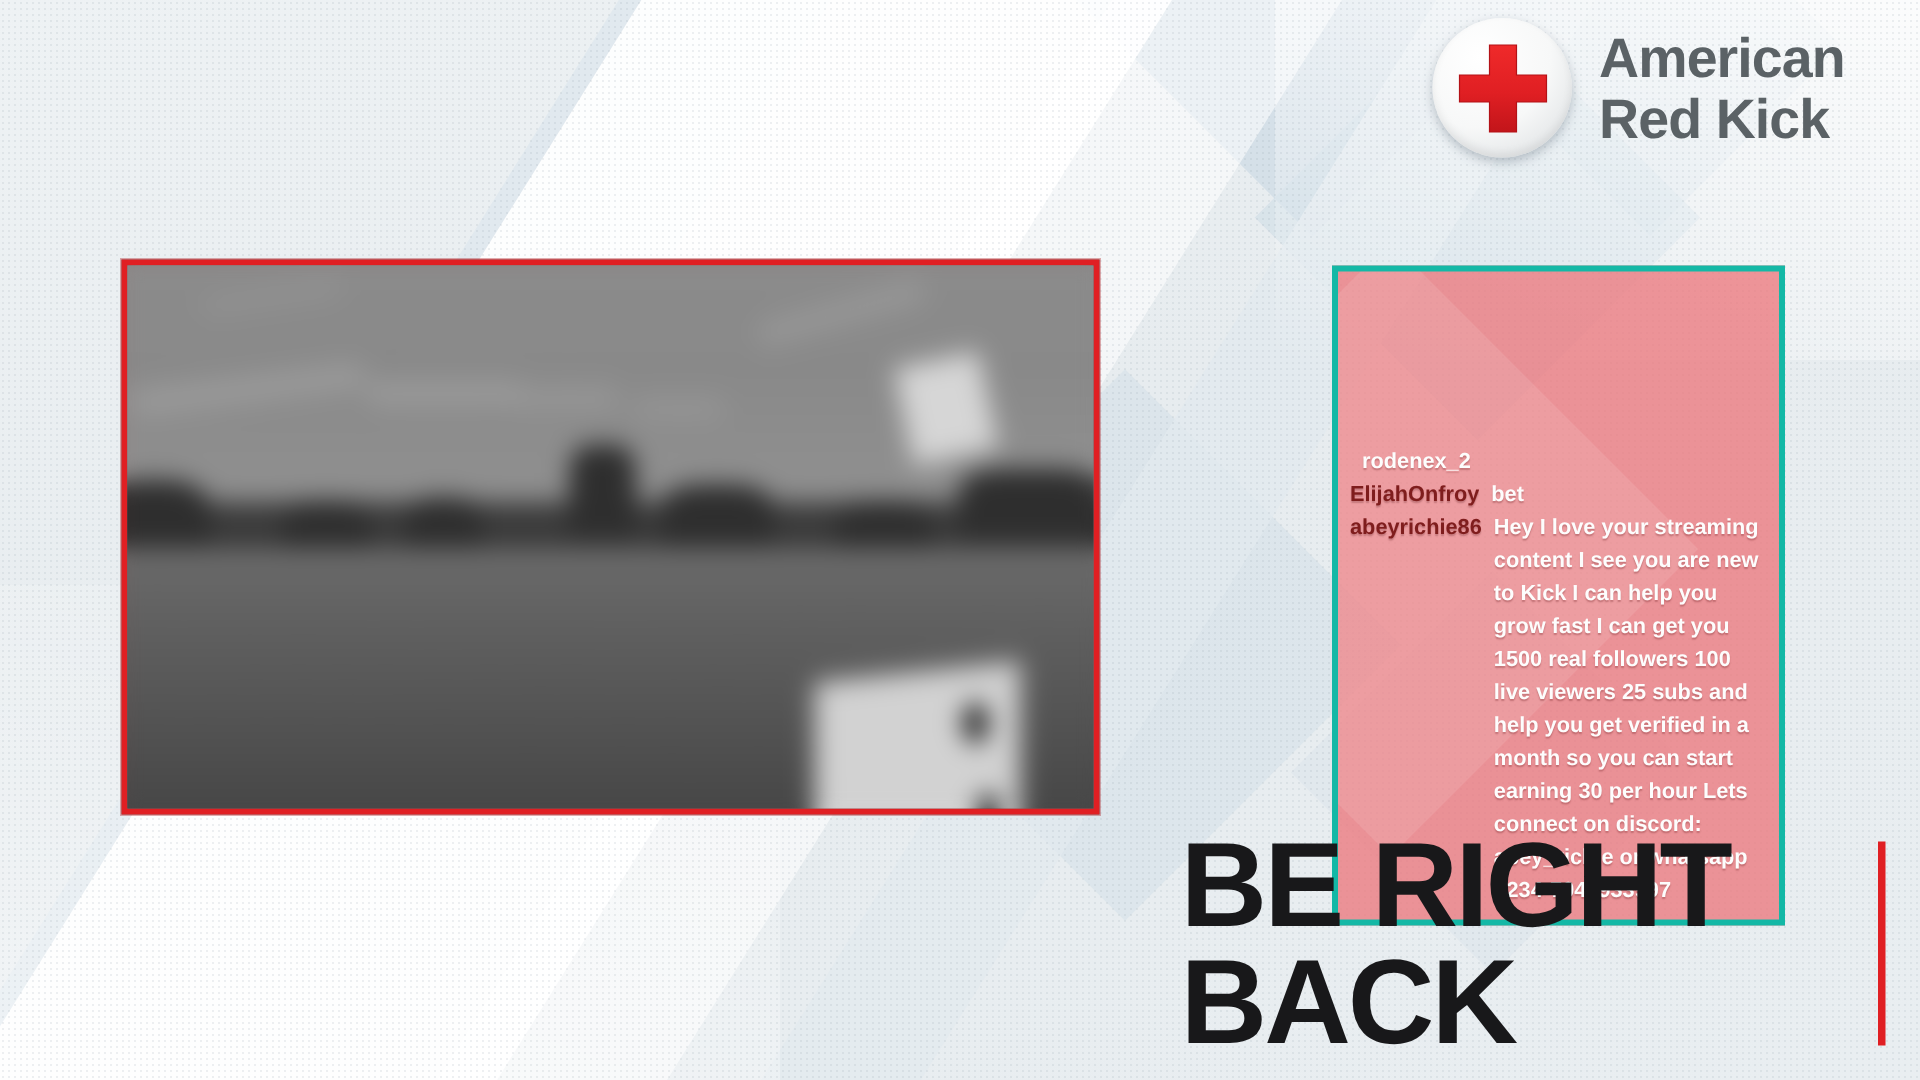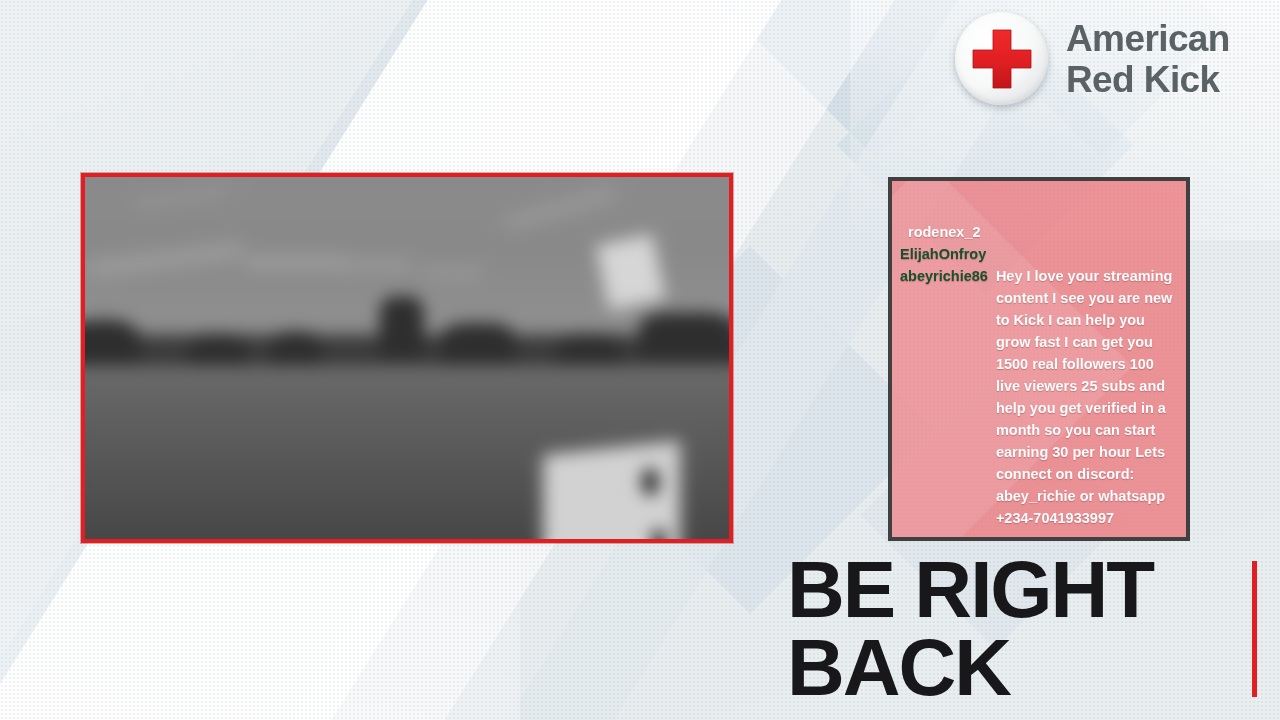--- a/index.html
+++ b/index.html
@@ -213,22 +213,22 @@
   .hd2 { right:12%; bottom:-1%; width:15px; height:24px; }
   #game-blur-overlay {
     position:absolute; inset:0;
     backdrop-filter:blur(5px);
   }
 
   
   #chat-box {
     position:absolute;
     left:888px; top:177px;
-    width:302px; height:364px;
-    border:4px solid #404040;
+    width:302px; height:440px;
+    border:4px solid #14b8a6;
     background:rgba(236,120,125,.78);
     overflow:hidden;
     z-index:30;
   }
   #chat-box::before {
     content:"";
     position:absolute;
     width:290px; height:290px;
     left:-110px; top:40px;
     background:rgba(255,255,255,.10);
@@ -244,21 +244,21 @@
     align-items:flex-start;
     gap:8px;
     margin-bottom:0;
     font-size:14.5px;
     line-height:22px;
     font-weight:bold;
   }
   .chat-user {
     flex:0 0 auto;
     max-width:104px;
-    color:#14532d;
+    color:#7f1d1d;
     text-shadow:0 1px 1px rgba(90,25,30,.28);
     text-align:right;
     white-space:nowrap;
     overflow:hidden;
   }
   .chat-msg {
     flex:1 1 auto;
     color:#fdfdfd;
     text-shadow:0 1px 1px rgba(110,30,35,.32);
     word-break:break-word;
@@ -354,20 +354,21 @@
   </div>
 
   <div id="chat-box">
     <div id="chat-scroll">
         <div class="chat-line clipped">
           <div class="chat-user"></div>
           <div class="chat-msg">rodenex_2</div>
         </div>
         <div class="chat-line">
           <div class="chat-user">ElijahOnfroy</div>
+          <div class="chat-msg">bet</div>
         </div>
         <div class="chat-line">
           <div class="chat-user">abeyrichie86</div>
           <div class="chat-msg">Hey I love your streaming content I see you are new to Kick I can help you grow fast I can get you 1500 real followers 100 live viewers 25 subs and help you get verified in a month so you can start earning 30 per hour Lets connect on discord: abey_richie or whatsapp +234-7041933997</div>
         </div>
       </div>
   </div>
 
   <div id="brb">
     <span class="brb-line">BE RIGHT</span>

